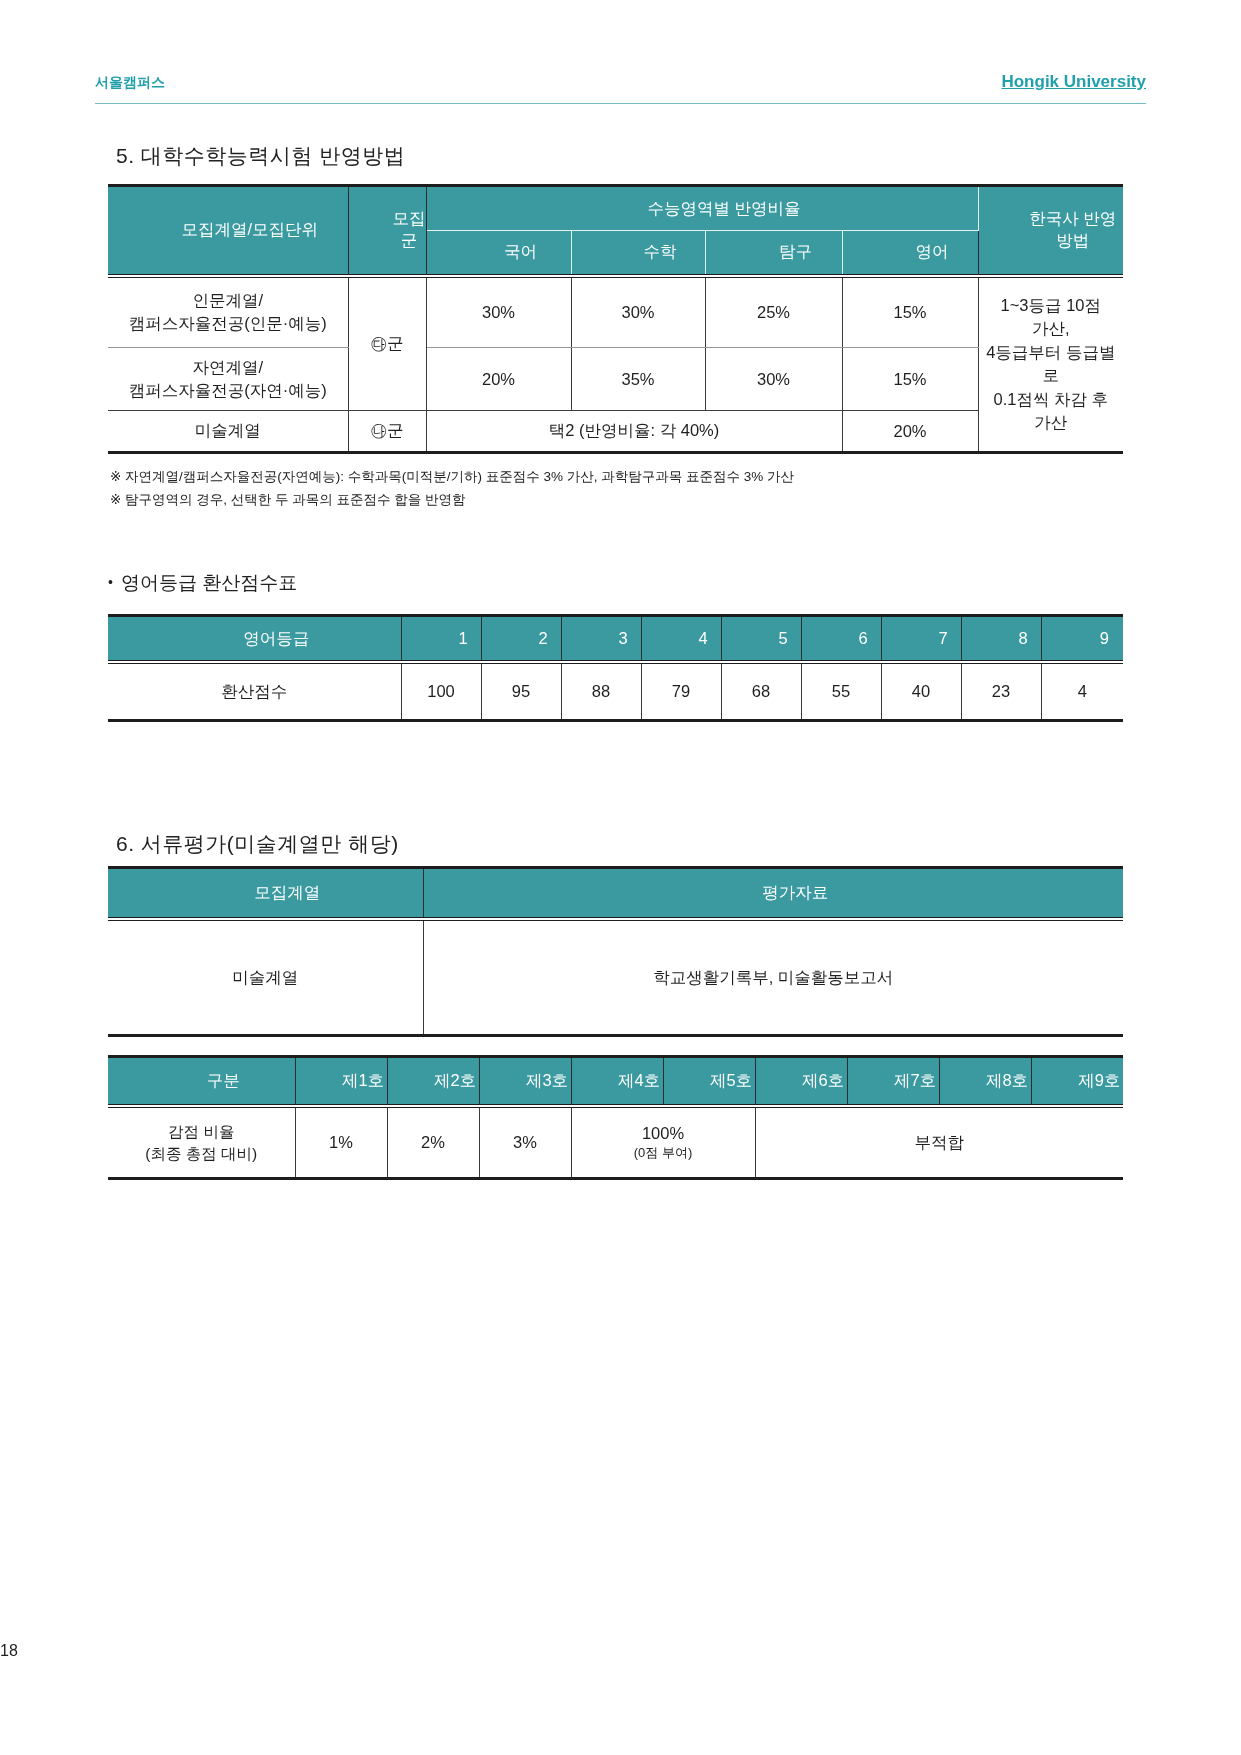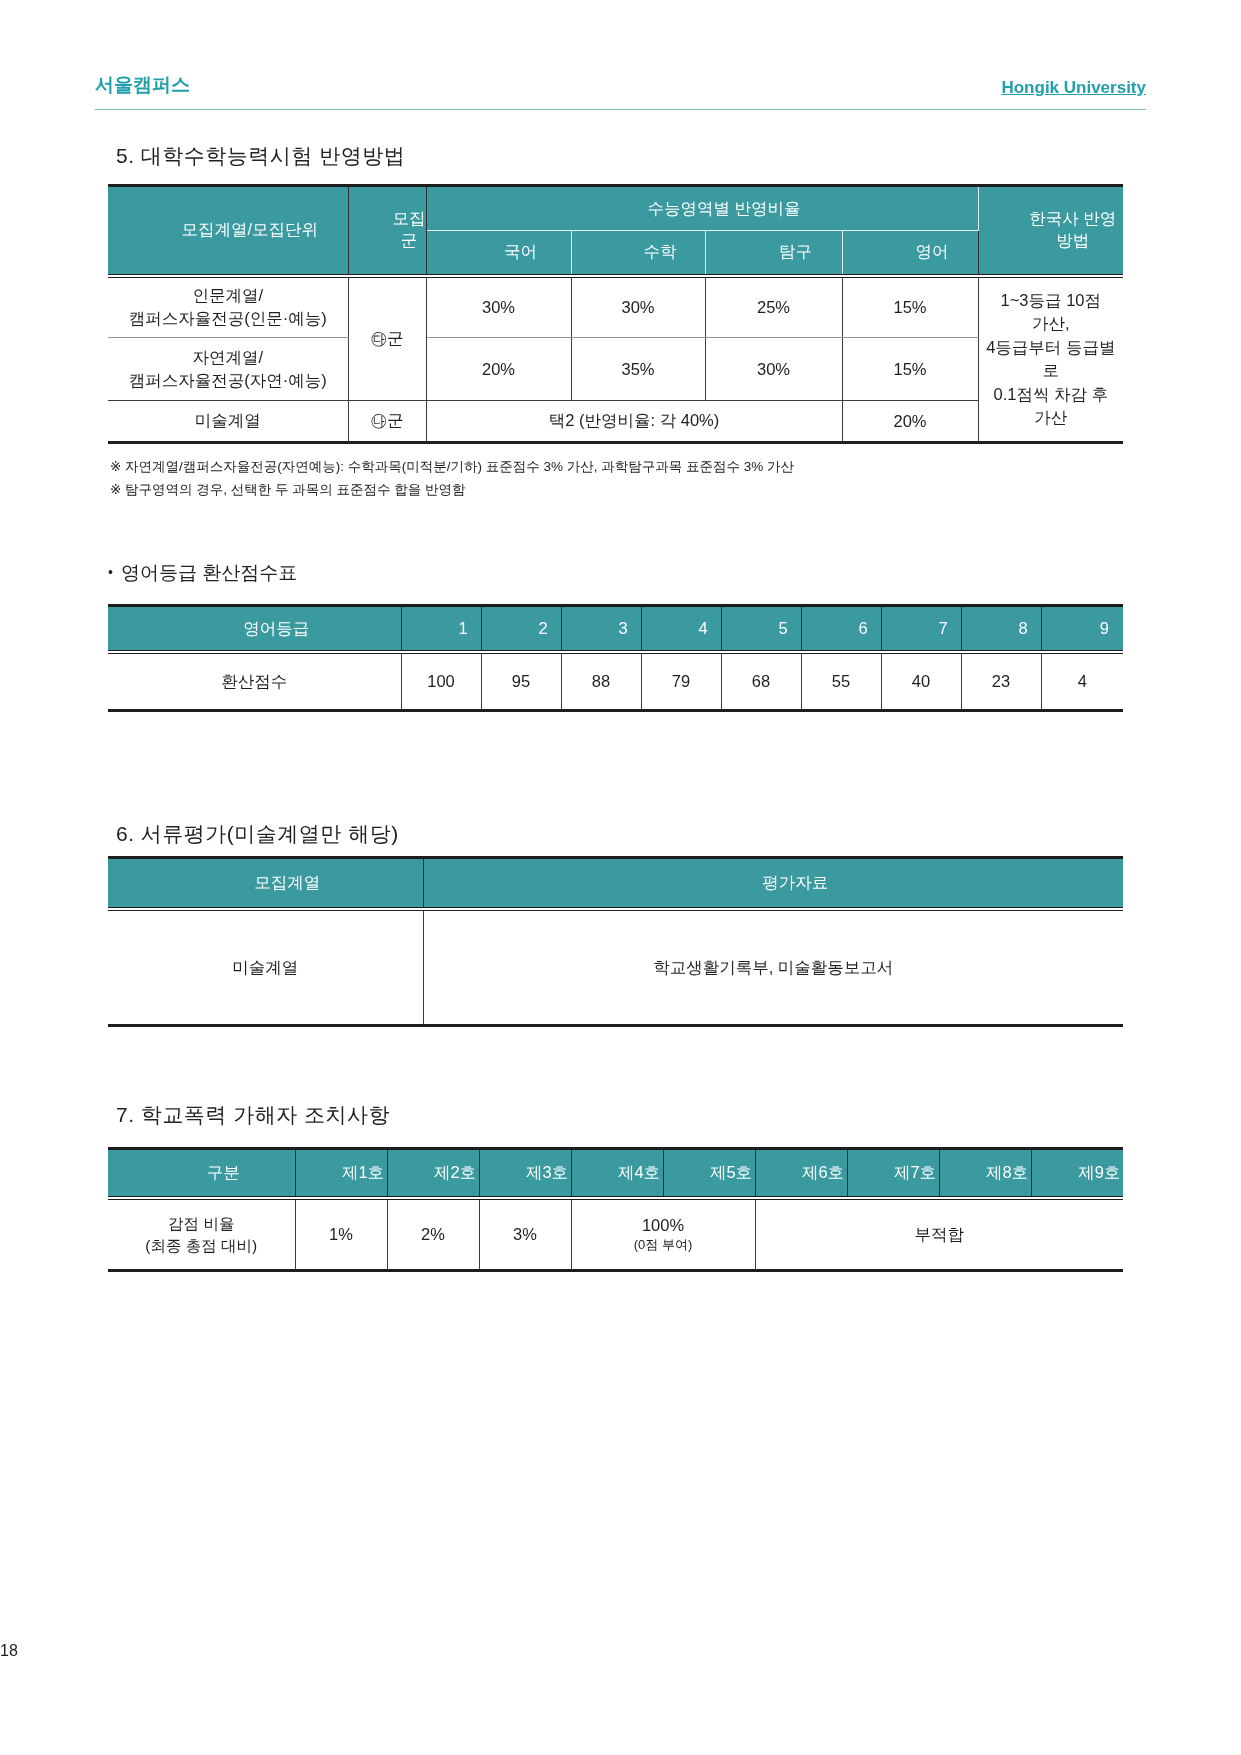--- a/index.html
+++ b/index.html
@@ -8,21 +8,21 @@
     position:relative; width:1241px; height:1755px; margin:0 auto;
     background:#ffffff; color:#1f1f1f;
     font-family:"Liberation Sans","DejaVu Sans",sans-serif;
   }
   
   .page-header {
     position:absolute; left:95px; top:72px; width:1051px;
     display:flex; justify-content:space-between; align-items:flex-end;
     padding-bottom:11px; border-bottom:1px solid #79bcc2;
   }
-  .campus { color:#21a0ac; font-size:19px; font-weight:bold; }
+  .campus { color:#21a0ac; font-size:14px; font-weight:bold; }
   .university { color:#21a0ac; font-size:17px; font-weight:bold;text-decoration:underline; }
 
   
   .content { position:absolute; left:108px; top:138px; width:1015px; }
 
   .section-title { font-size:21px; color:#222; letter-spacing:0.5px; padding-left:8px; }
   .bullet-title { font-size:19px; color:#222; padding-left:0; }
   .bullet-title .bullet { font-size:14px; vertical-align:2px; margin-right:8px; }
 
   table { border-collapse:collapse; table-layout:fixed; width:1015px;
@@ -93,21 +93,21 @@
         </tr>
         <tr>
           <th class="hdr-bottom white-sep" style="height:45px">국어</th>
           <th class="hdr-bottom white-sep">수학</th>
           <th class="hdr-bottom white-sep">탐구</th>
           <th class="hdr-bottom white-sep">영어</th>
         </tr>
       </thead>
       <tbody>
         <tr>
-          <td class="preline sep-light" style="height:62px">인문계열/
+          <td class="preline sep-light" style="height:72px">인문계열/
 캠퍼스자율전공(인문·예능)</td>
           <td rowspan="2">㉰군</td>
           <td class="sep-light">30%</td>
           <td class="sep-light">30%</td>
           <td class="sep-light">25%</td>
           <td class="sep-light">15%</td>
           <td rowspan="3" class="preline">1~3등급 10점
 가산,
 4등급부터 등급별로
 0.1점씩 차감 후
@@ -194,21 +194,20 @@
         </tr>
       </thead>
       <tbody>
         <tr>
           <td style="height:116px">미술계열</td>
           <td>학교생활기록부, 미술활동보고서</td>
         </tr>
       </tbody>
     </table>
 
-    <div class="section-title mt-sec7">7. 학교폭력 가해자 조치사항</div>
 
     <table class="mt-table7">
       <colgroup>
         <col style="width:187px">
         <col style="width:92px">
           <col style="width:92px">
           <col style="width:92px">
           <col style="width:92px">
         <col style="width:92px">
           <col style="width:92px">

